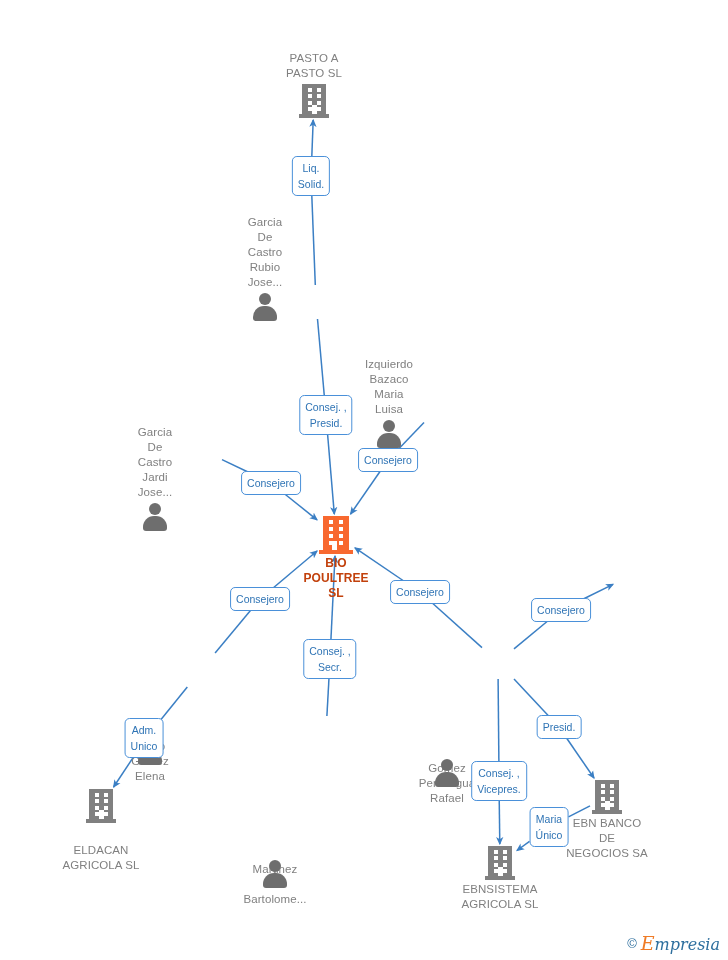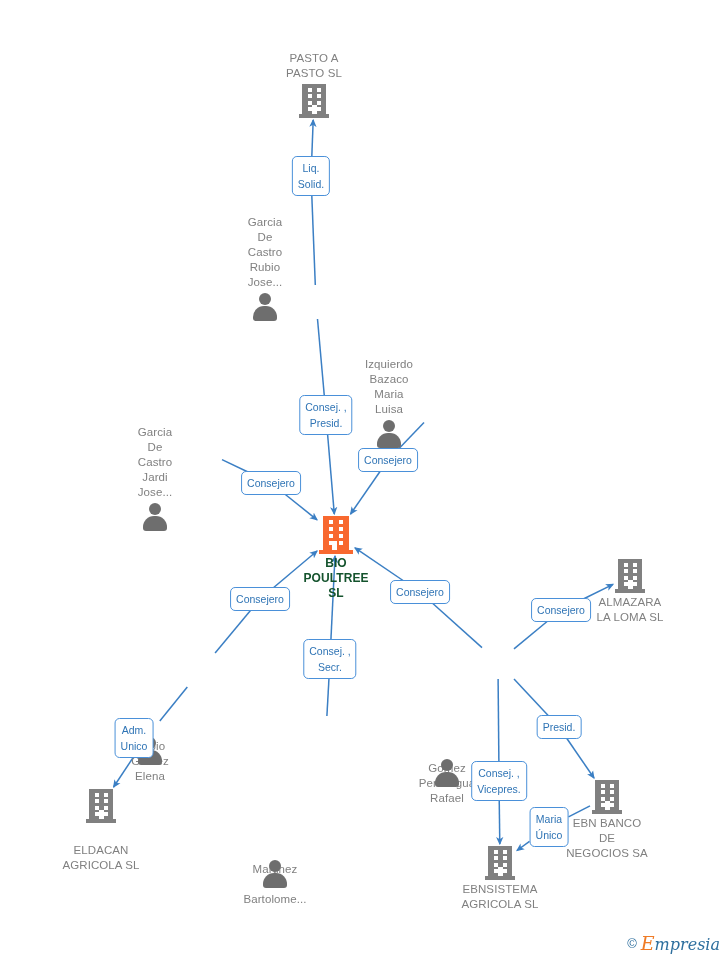--- a/index.html
+++ b/index.html
@@ -40,21 +40,21 @@
   .node .node-label {
     font-size: 11.5px;
     line-height: 15px;
     color: #808080;
     letter-spacing: 0.1px;
     white-space: pre-line;
   }
   .node.company .node-label { font-weight: normal; }
   .node.focus .node-label {
     font-weight: bold;
-    color: #14532d;
+    color: #c2410c;
     font-size: 12px;
   }
   .node.label-above .node-label { order: -1; margin-bottom: 3px; }
   .node.label-below .node-label { margin-top: 2px; }
 
   
   .bldg {
     width: 30px;
     height: 34px;
     position: relative;
@@ -259,37 +259,20 @@
           <span class="win" style="left:19.5px;top:18px"></span>
           <span class="win" style="left:9.5px;top:25px"></span>
           <span class="win" style="left:19.5px;top:25px"></span>
           <span class="door"></span>
           <span class="base"></span>
         </span>
         <span class="node-label">BIO
 POULTREE
 SL</span>
       </div>
-      <div class="node company label-below" style="left: 630px; top: 559px;">
-        <span class="bldg gray">
-          <span class="body"></span>
-          <span class="win" style="left:8.5px;top:3.5px"></span>
-          <span class="win" style="left:17.5px;top:3.5px"></span>
-          <span class="win" style="left:8.5px;top:10px"></span>
-          <span class="win" style="left:17.5px;top:10px"></span>
-          <span class="win" style="left:8.5px;top:16.5px"></span>
-          <span class="win" style="left:17.5px;top:16.5px"></span>
-          <span class="win" style="left:8.5px;top:23px"></span>
-          <span class="win" style="left:17.5px;top:23px"></span>
-          <span class="door"></span>
-          <span class="base"></span>
-        </span>
-        <span class="node-label">ALMAZARA
-LA LOMA  SL</span>
-      </div>
       <div class="node person label-below" style="left: 201px; top: 655px;">
         <span class="person">
           <span class="head"></span>
           <span class="torso"></span>
         </span>
         <span class="node-label">Rubio
 Gomez
 Elena</span>
       </div>
       <div class="node person label-below" style="left: 498px; top: 647px;">
@@ -368,21 +351,21 @@
 Solid.</div>
       <div class="chip" style="left: 326px; top: 415px;">Consej. ,
 Presid.</div>
       <div class="chip" style="left: 388px; top: 460px;">Consejero</div>
       <div class="chip" style="left: 271px; top: 483px;">Consejero</div>
       <div class="chip" style="left: 260px; top: 599px;">Consejero</div>
       <div class="chip" style="left: 330px; top: 659px;">Consej. ,
 Secr.</div>
       <div class="chip" style="left: 420px; top: 592px;">Consejero</div>
       <div class="chip" style="left: 561px; top: 610px;">Consejero</div>
-      <div class="chip" style="left: 134px; top: 738px;">Adm.
+      <div class="chip" style="left: 144px; top: 738px;">Adm.
 Unico</div>
       <div class="chip" style="left: 559px; top: 727px;">Presid.</div>
       <div class="chip" style="left: 499px; top: 781px;">Consej. ,
 Vicepres.</div>
       <div class="chip" style="left: 549px; top: 827px;">Maria
 Único</div>
     </div>
 
   <div id="watermark">
     <span class="c-mark">©</span>

